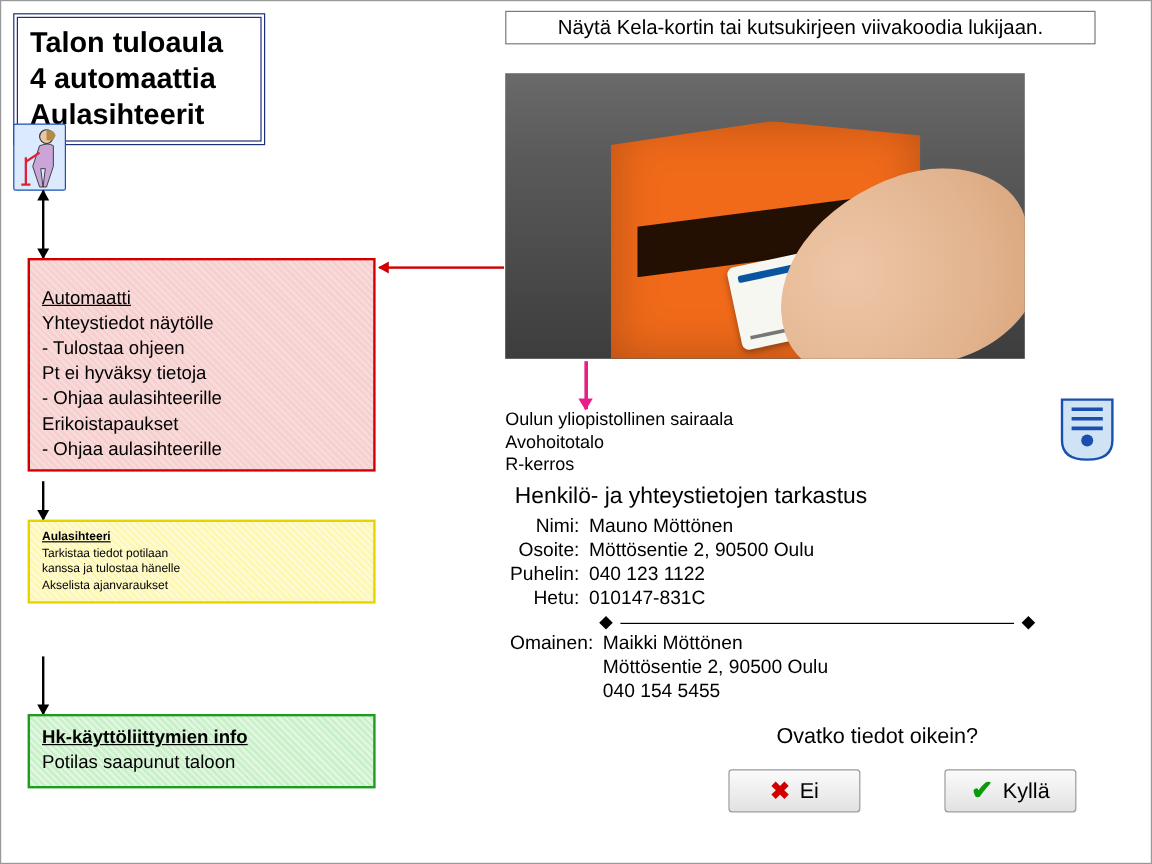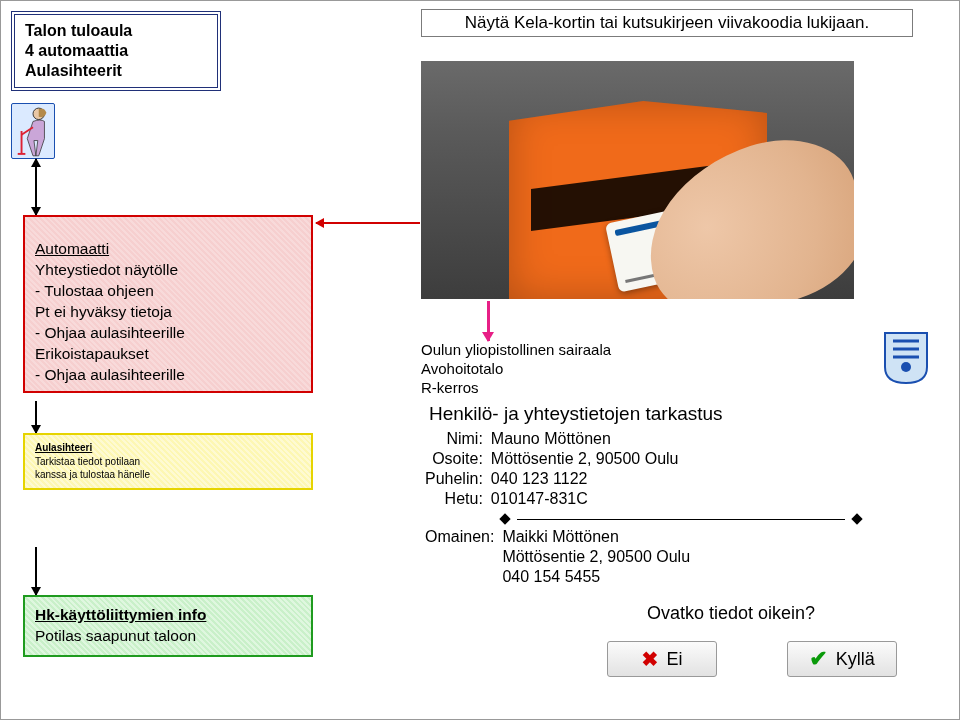--- a/index.html
+++ b/index.html
@@ -11,21 +11,21 @@
     position: relative;
     border: 1px solid #999;
   }
   .box-title {
     position: absolute;
     left: 10px; top: 10px;
     width: 210px;
     border: 4px double #203078;
     background: #fff;
     padding: 6px 10px;
-    font-size: 16px;
+    font-size: 24px;
     font-weight: bold;
     color: #000;
     line-height: 1.25;
   }
   .old-lady {
     position: absolute;
     left: 10px; top: 102px;
     width: 44px; height: 56px;
     border: 1px solid #1a4fb0;
     background: #dbeaff;
@@ -247,20 +247,21 @@
   <div>Pt ei hyväksy tietoja</div>
   <div>- Ohjaa aulasihteerille</div>
   <div>Erikoistapaukset</div>
   <div>- Ohjaa aulasihteerille</div>
 </div>
 
 <div class="yellow-box">
   <div class="hd">Aulasihteeri</div>
   <div>Tarkistaa tiedot potilaan</div>
   <div>kanssa ja tulostaa hänelle</div>
+  <div>Akselista ajanvaraukset</div>
 </div>
 
 <div class="green-box">
   <div class="hd">Hk-käyttöliittymien info</div>
   <div>Potilas saapunut taloon</div>
 </div>
 
 <div class="logo">
   <svg viewBox="0 0 46 54">
     <path d="M2 2 h42 v34 q0 16 -21 16 q-21 0 -21 -16 z" fill="#cfe3f5" stroke="#1a4fb0" stroke-width="2"></path>

